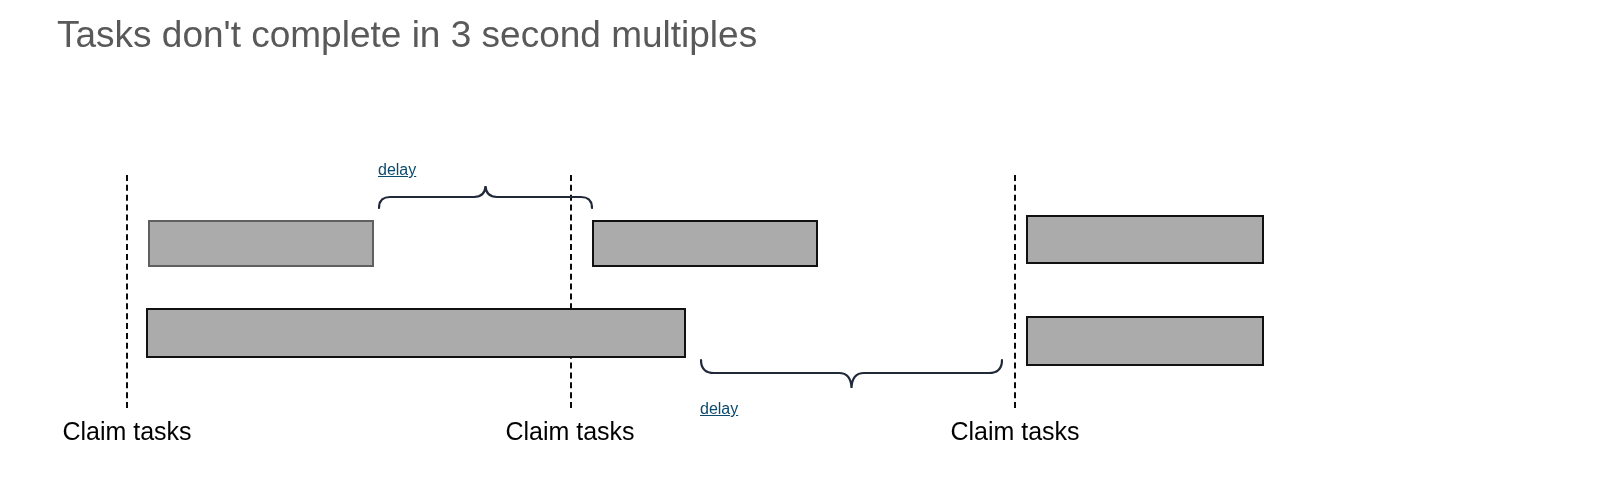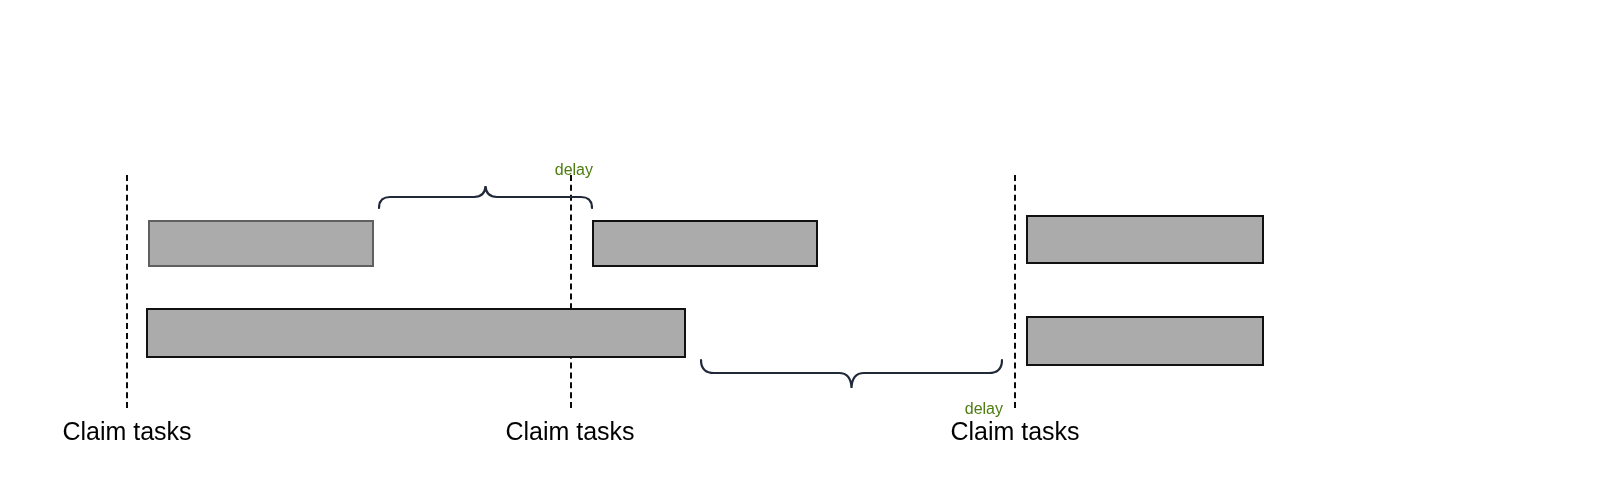--- a/index.html
+++ b/index.html
@@ -51,23 +51,24 @@
   .task-bar.t3 { left: 1026px; top: 215px; width: 238px; height: 49px; }
   .task-bar.t4 { left: 146px;  top: 308px; width: 540px; height: 50px; }
   .task-bar.t5 { left: 1026px; top: 316px; width: 238px; height: 50px; }
 
   
   .brace { position: absolute; }
   .brace svg { display: block; }
   .delay-label {
     position: absolute;
     font-size: 16px;
-    color: #4d7c0f;
-    text-align: right;
+    color: #0c4a6e;
+    text-align: left;
     white-space: nowrap;
+    text-decoration: underline;
   }
   .delay-label.top    { left: 378px; top: 161px; width: 215px; }
   .delay-label.bottom { left: 700px; top: 400px; width: 303px; }
 
   
   .claim-label {
     position: absolute;
     top: 417px;
     width: 240px;
     text-align: center;
@@ -77,20 +78,21 @@
   }
   .claim-label.c1 { left: 7px; }
   .claim-label.c2 { left: 450px; }
   .claim-label.c3 { left: 895px; }
 </style>
 </head>
 <body>
 
 <div class="page">
 
+  <div class="title">Tasks don't complete in 3 second multiples</div>
 
   <div class="claim-line l1"></div>
   <div class="claim-line l2"></div>
   <div class="claim-line l3"></div>
 
   <div class="task-bar t1"></div>
   <div class="task-bar t2"></div>
   <div class="task-bar t3"></div>
   <div class="task-bar t4"></div>
   <div class="task-bar t5"></div>

